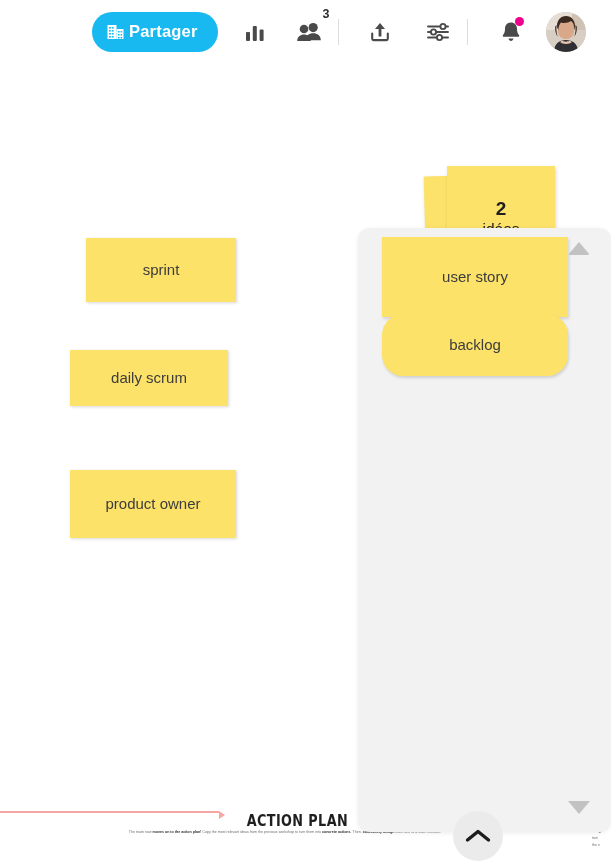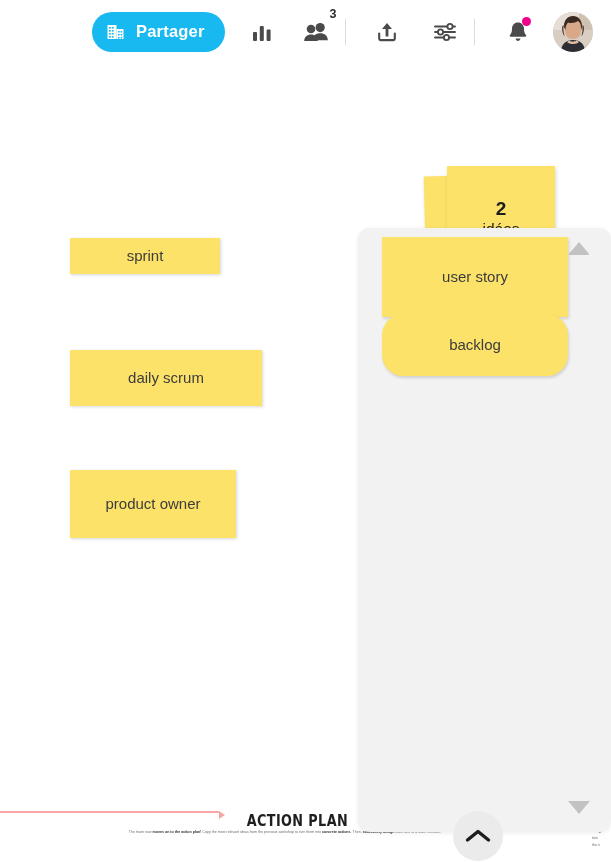--- a/index.html
+++ b/index.html
@@ -31,21 +31,21 @@
 
   .share-btn {
     height: 40px;
     background: #18b9f0;
     border-radius: 20px;
     display: flex;
     align-items: center;
     padding: 0 20px 0 14px;
     cursor: pointer;
     border: none;
-    gap: 10px;
+    gap: 3px;
   }
   .share-btn .label {
     color: #ffffff;
     font-size: 16.5px;
     font-weight: bold;
     letter-spacing: .2px;
     white-space: nowrap;
   }
   .icon-building { width: 20px; height: 20px; display:block; }
 
@@ -403,25 +403,25 @@
 <div class="canvas">
 
   <div class="stack">
     <div class="s-back"></div>
     <div class="s-front">
       <span class="s-num">2</span>
       <span class="s-lbl">idées</span>
     </div>
   </div>
 
-  <div class="note" style="left:70px; top:175px; width:150px; height:36px;">
+  <div class="note" style="left:86px; top:175px; width:150px; height:64px;">
     <span>sprint</span>
   </div>
 
-  <div class="note" style="left:70px; top:287px; width:192px; height:56px;">
+  <div class="note" style="left:70px; top:287px; width:158px; height:56px;">
     <span>daily scrum</span>
   </div>
 
   <div class="note" style="left:70px; top:407px; width:166px; height:68px;">
     <span>product owner</span>
   </div>
 
   <div class="ap-head">
     <div class="ap-rule left"></div>
     <div class="ap-dot"></div>

